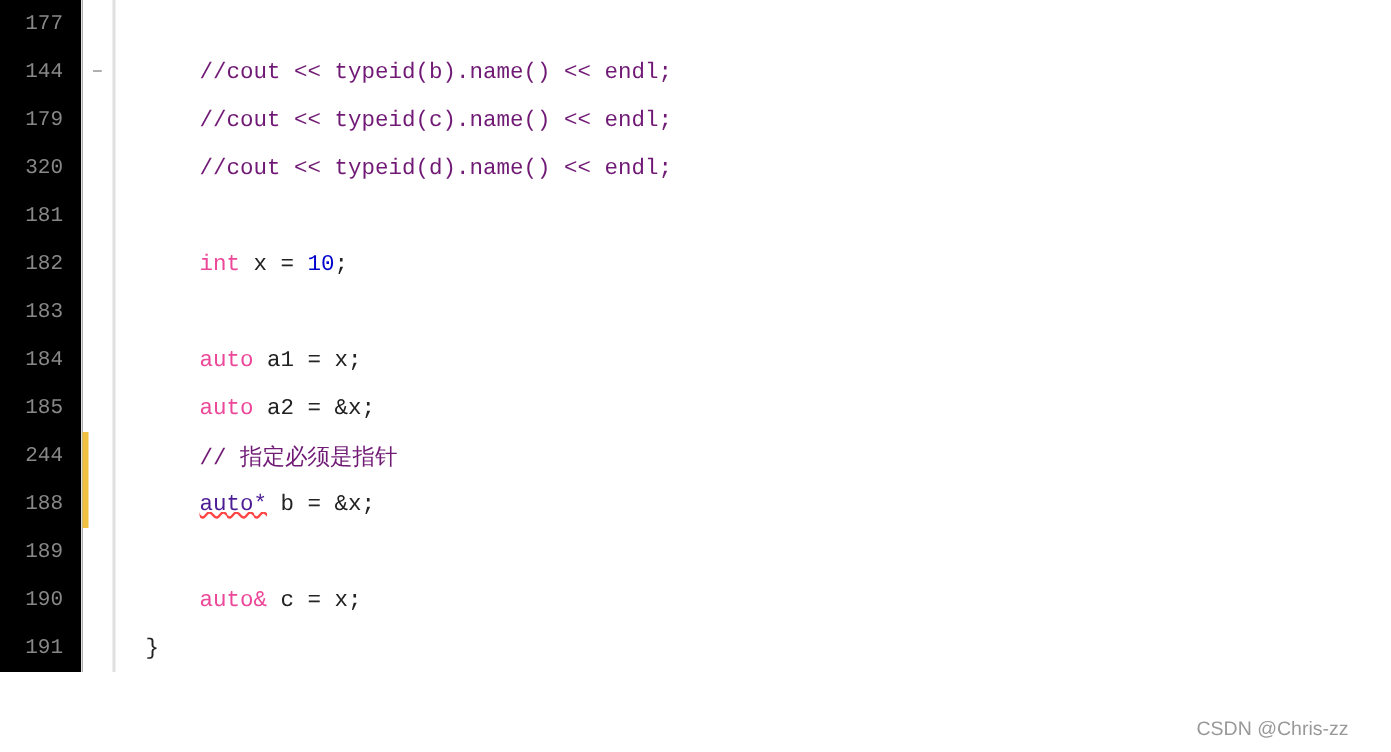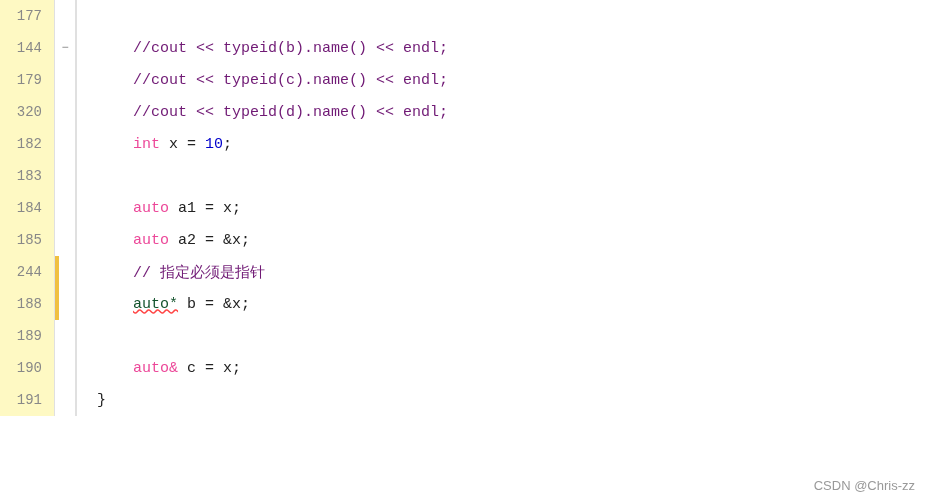--- a/index.html
+++ b/index.html
@@ -22,21 +22,21 @@
     }
 
     .line-number {
       width: 55px;
       min-width: 55px;
       text-align: right;
       padding-right: 12px;
       color: #888888;
       font-size: 14px;
       user-select: none;
-      background: #fef9c3;
+      background: #000000;
       border-right: 1px solid #e0e0e0;
       height: 32px;
       display: flex;
       align-items: center;
       justify-content: flex-end;
     }
 
     .line-gutter {
       width: 22px;
       min-width: 22px;
@@ -69,21 +69,21 @@
     
     .kw { color: #ec4899; font-weight: normal; } 
     .cm { color: #701a75; } 
     .id { color: #222222; } 
     .num { color: #0000cc; }
     .cursor-line { background: #e8f0fe; }
 
     .watermark {
       position: absolute;
       bottom: 8px;
-      right: 12px;
+      right: 28px;
       color: #999999;
       font-size: 13px;
       font-family: Arial, sans-serif;
     }
 
     .collapse-icon {
       color: #888;
       font-size: 12px;
       cursor: pointer;
     }
@@ -116,20 +116,25 @@
         <div class="line-number">179</div>
         <div class="line-gutter"></div>
         <div class="line-content"><span class="cm">    //cout &lt;&lt; typeid(c).name() &lt;&lt; endl;</span></div>
       </div>
       <div class="code-row">
         <div class="line-number">320</div>
         <div class="line-gutter"></div>
         <div class="line-content"><span class="cm">    //cout &lt;&lt; typeid(d).name() &lt;&lt; endl;</span></div>
       </div>
       <div class="code-row">
+        <div class="line-number">181</div>
+        <div class="line-gutter"></div>
+        <div class="line-content"></div>
+      </div>
+      <div class="code-row">
         <div class="line-number">182</div>
         <div class="line-gutter"></div>
         <div class="line-content"><span>    </span><span class="kw">int</span><span class="id"> x = </span><span class="num">10</span><span class="id">;</span></div>
       </div>
       <div class="code-row">
         <div class="line-number">183</div>
         <div class="line-gutter"></div>
         <div class="line-content"></div>
       </div>
       <div class="code-row">
@@ -147,21 +152,21 @@
         <div class="line-gutter">
           <div class="gutter-yellow"></div>
         </div>
         <div class="line-content"><span class="cm">    // 指定必须是指针</span></div>
       </div>
       <div class="code-row">
         <div class="line-number">188</div>
         <div class="line-gutter">
           <div class="gutter-yellow"></div>
         </div>
-        <div class="line-content"><span>    </span><span><span style="color: #14532d; text-decoration: underline wavy rgb(255, 68, 68); text-decoration-skip-ink: none; margin-top: 38px;">auto*</span></span><span class="id"> b = &amp;x;</span></div>
+        <div class="line-content"><span>    </span><span><span style="color: #4c1d95; text-decoration: underline wavy rgb(255, 68, 68); text-decoration-skip-ink: none; margin-top: 38px;">auto*</span></span><span class="id"> b = &amp;x;</span></div>
       </div>
       <div class="code-row">
         <div class="line-number">189</div>
         <div class="line-gutter"></div>
         <div class="line-content"></div>
       </div>
       <div class="code-row">
         <div class="line-number">190</div>
         <div class="line-gutter"></div>
         <div class="line-content"><span>    </span><span class="kw">auto&amp;</span><span class="id"> c = x;</span></div>

